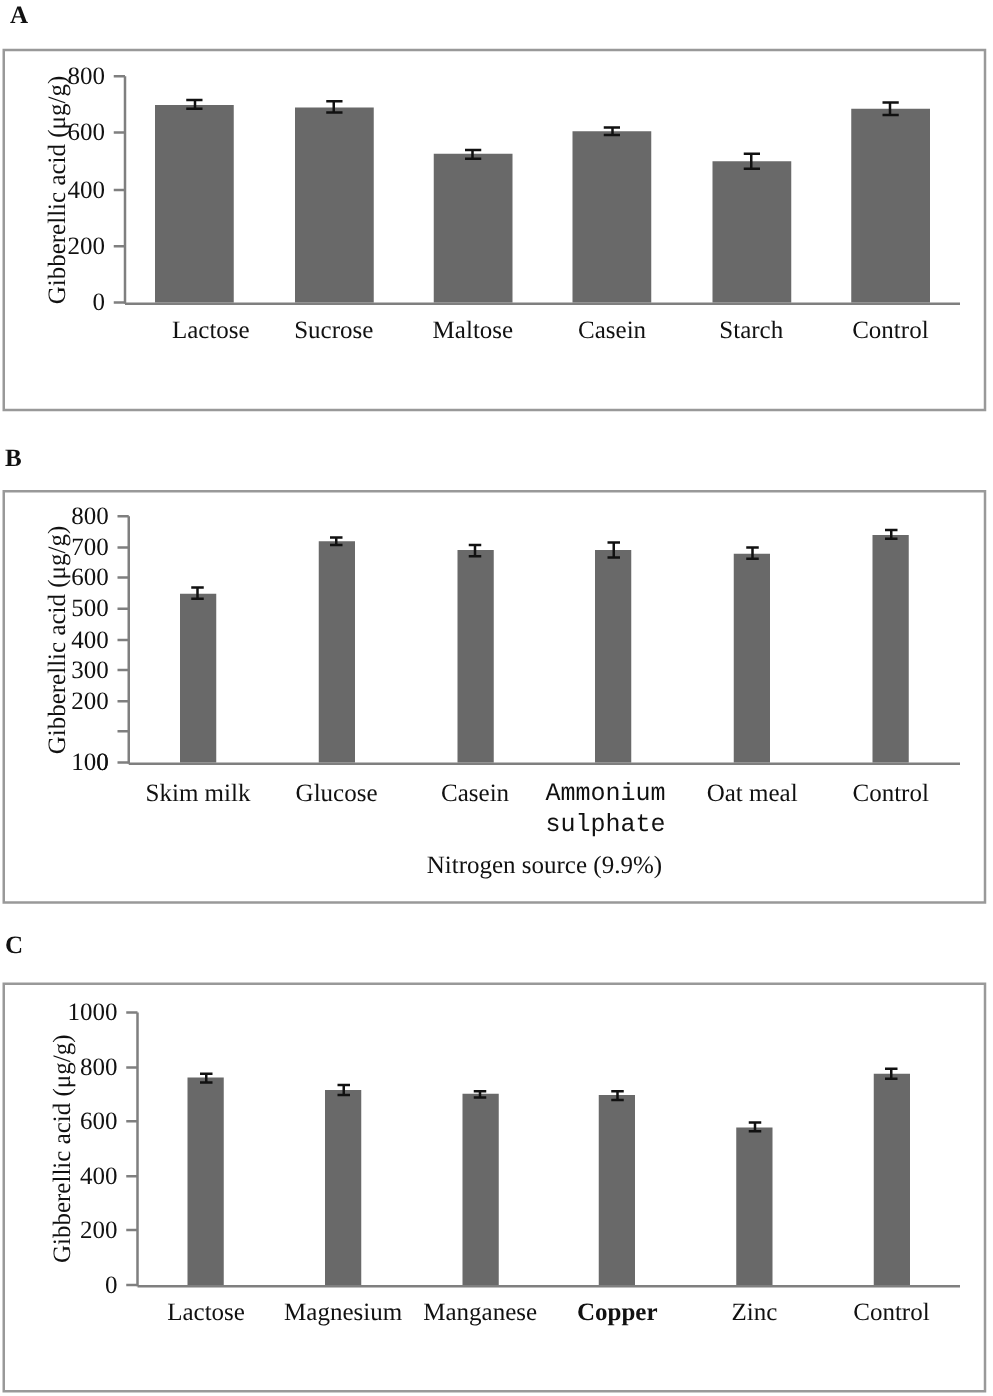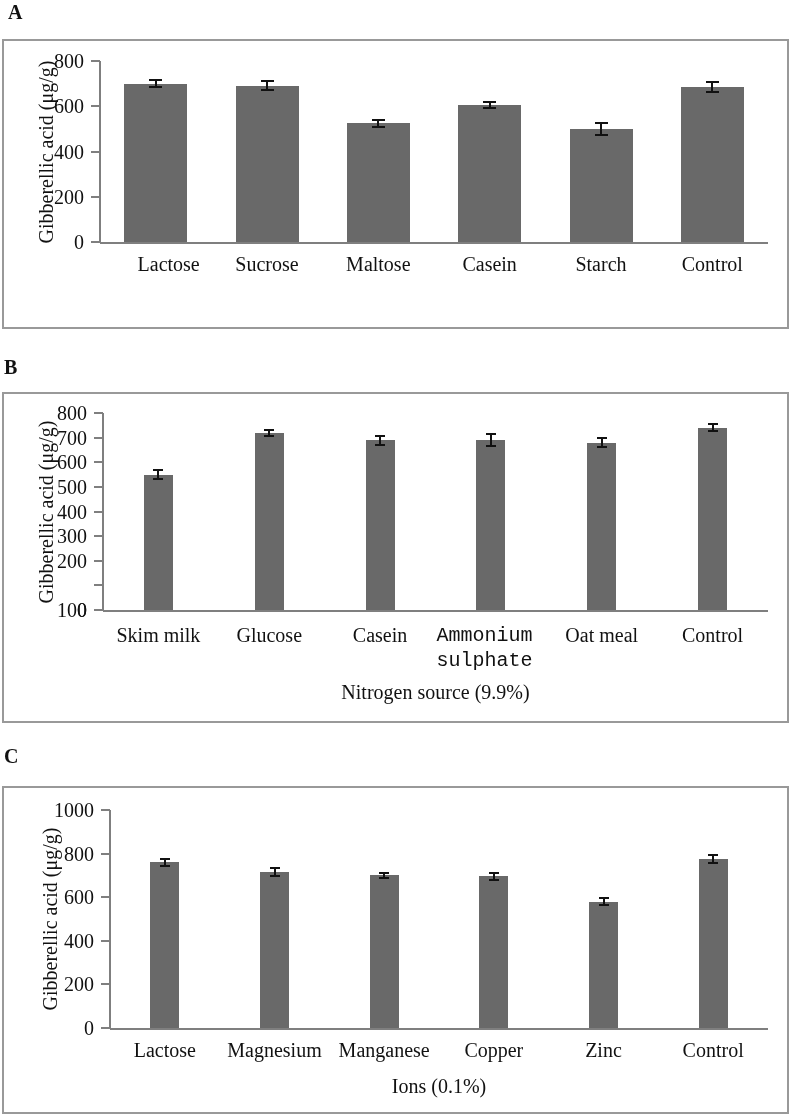--- a/index.html
+++ b/index.html
@@ -193,27 +193,26 @@
       <div class="abs cat-label" style="left: 206.667px; top: 250px; width: 127.667px;">Magnesium</div>
       <div class="abs" style="left: 365.667px; top: 87.4px; width: 29px; height: 152.6px; background: rgb(105, 105, 105);"></div>
       <div class="abs" style="left: 379.167px; top: 84.784px; width: 2px; height: 5.232px; background: rgb(17, 17, 17);"></div>
       <div class="abs" style="left: 375.167px; top: 83.784px; width: 10px; height: 2px; background: rgb(17, 17, 17);"></div>
       <div class="abs" style="left: 375.167px; top: 89.016px; width: 10px; height: 2px; background: rgb(17, 17, 17);"></div>
       <div class="abs cat-label" style="left: 316.333px; top: 250px; width: 127.667px;">Manganese</div>
       <div class="abs" style="left: 475.333px; top: 88.49px; width: 29px; height: 151.51px; background: rgb(105, 105, 105);"></div>
       <div class="abs" style="left: 488.833px; top: 85.22px; width: 2px; height: 6.54px; background: rgb(17, 17, 17);"></div>
       <div class="abs" style="left: 484.833px; top: 84.22px; width: 10px; height: 2px; background: rgb(17, 17, 17);"></div>
       <div class="abs" style="left: 484.833px; top: 90.76px; width: 10px; height: 2px; background: rgb(17, 17, 17);"></div>
-      <div class="abs cat-label" style="left: 426px; top: 250px; width: 127.667px;">Copper</div>
+      <div class="abs cat-label" style="left: 426px; top: 250px; width: 127.667px; font-weight: bold;">Copper</div>
       <div class="abs" style="left: 585px; top: 113.56px; width: 29px; height: 126.44px; background: rgb(105, 105, 105);"></div>
       <div class="abs" style="left: 598.5px; top: 109.636px; width: 2px; height: 7.848px; background: rgb(17, 17, 17);"></div>
       <div class="abs" style="left: 594.5px; top: 108.636px; width: 10px; height: 2px; background: rgb(17, 17, 17);"></div>
       <div class="abs" style="left: 594.5px; top: 116.484px; width: 10px; height: 2px; background: rgb(17, 17, 17);"></div>
       <div class="abs cat-label" style="left: 535.667px; top: 250px; width: 127.667px;">Zinc</div>
       <div class="abs" style="left: 694.667px; top: 71.05px; width: 29px; height: 168.95px; background: rgb(105, 105, 105);"></div>
       <div class="abs" style="left: 708.167px; top: 67.126px; width: 2px; height: 7.848px; background: rgb(17, 17, 17);"></div>
       <div class="abs" style="left: 704.167px; top: 66.126px; width: 10px; height: 2px; background: rgb(17, 17, 17);"></div>
       <div class="abs" style="left: 704.167px; top: 73.974px; width: 10px; height: 2px; background: rgb(17, 17, 17);"></div>
       <div class="abs cat-label" style="left: 645.333px; top: 250px; width: 127.667px;">Control</div>
-      <div class="abs xaxis-title" style="left: 106px; top: 286px; width: 658px;">Ions (0.1%)</div>
     </div>
 
 </div>
 
 </body></html>

